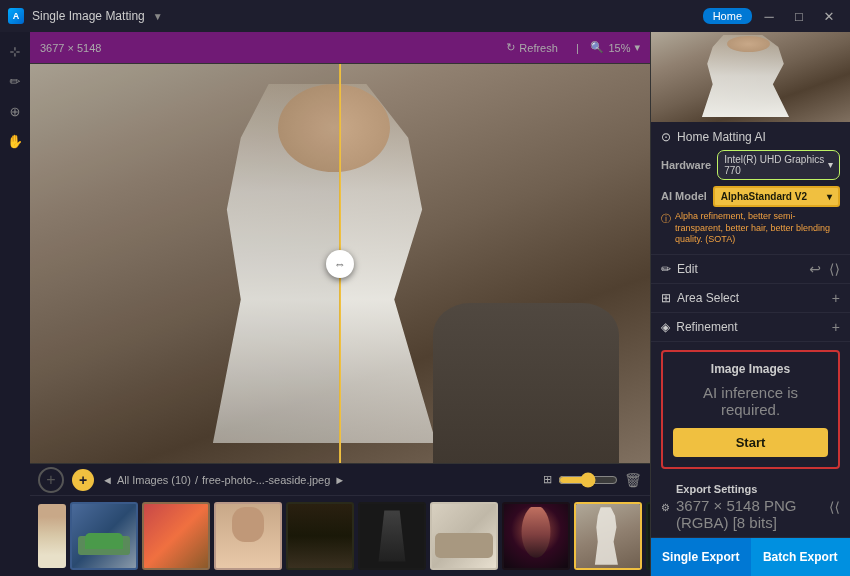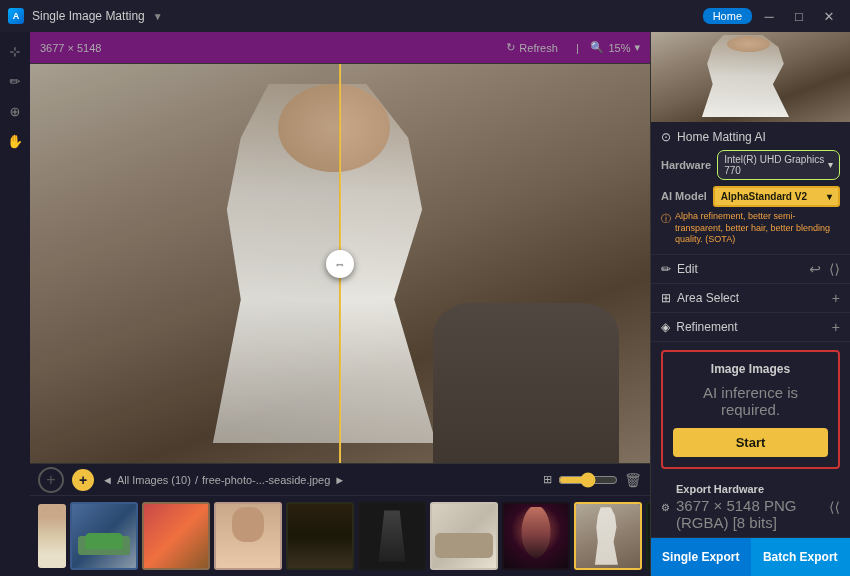--- a/index.html
+++ b/index.html
@@ -733,21 +733,21 @@
     <div class="matting-box">
       <div class="matting-title">Image Images</div>
       <div class="matting-desc">AI inference is required.</div>
       <button class="start-btn">Start</button>
     </div>
 
     <div class="export-settings">
       <div style="display:flex;align-items:center;gap:6px;">
         <span>⚙</span>
         <div class="export-info">
-          <span class="export-title">Export Hardware</span>
+          <span class="export-title">Export Settings</span>
           <span class="export-details">3677 × 5148  PNG (RGBA) [8 bits]</span>
         </div>
       </div>
       <span class="expand-btn">⟨⟨</span>
     </div>
 
     <div class="export-buttons">
       <button class="single-export-btn">Single Export</button>
       <button class="batch-export-btn">Batch Export</button>
     </div>

